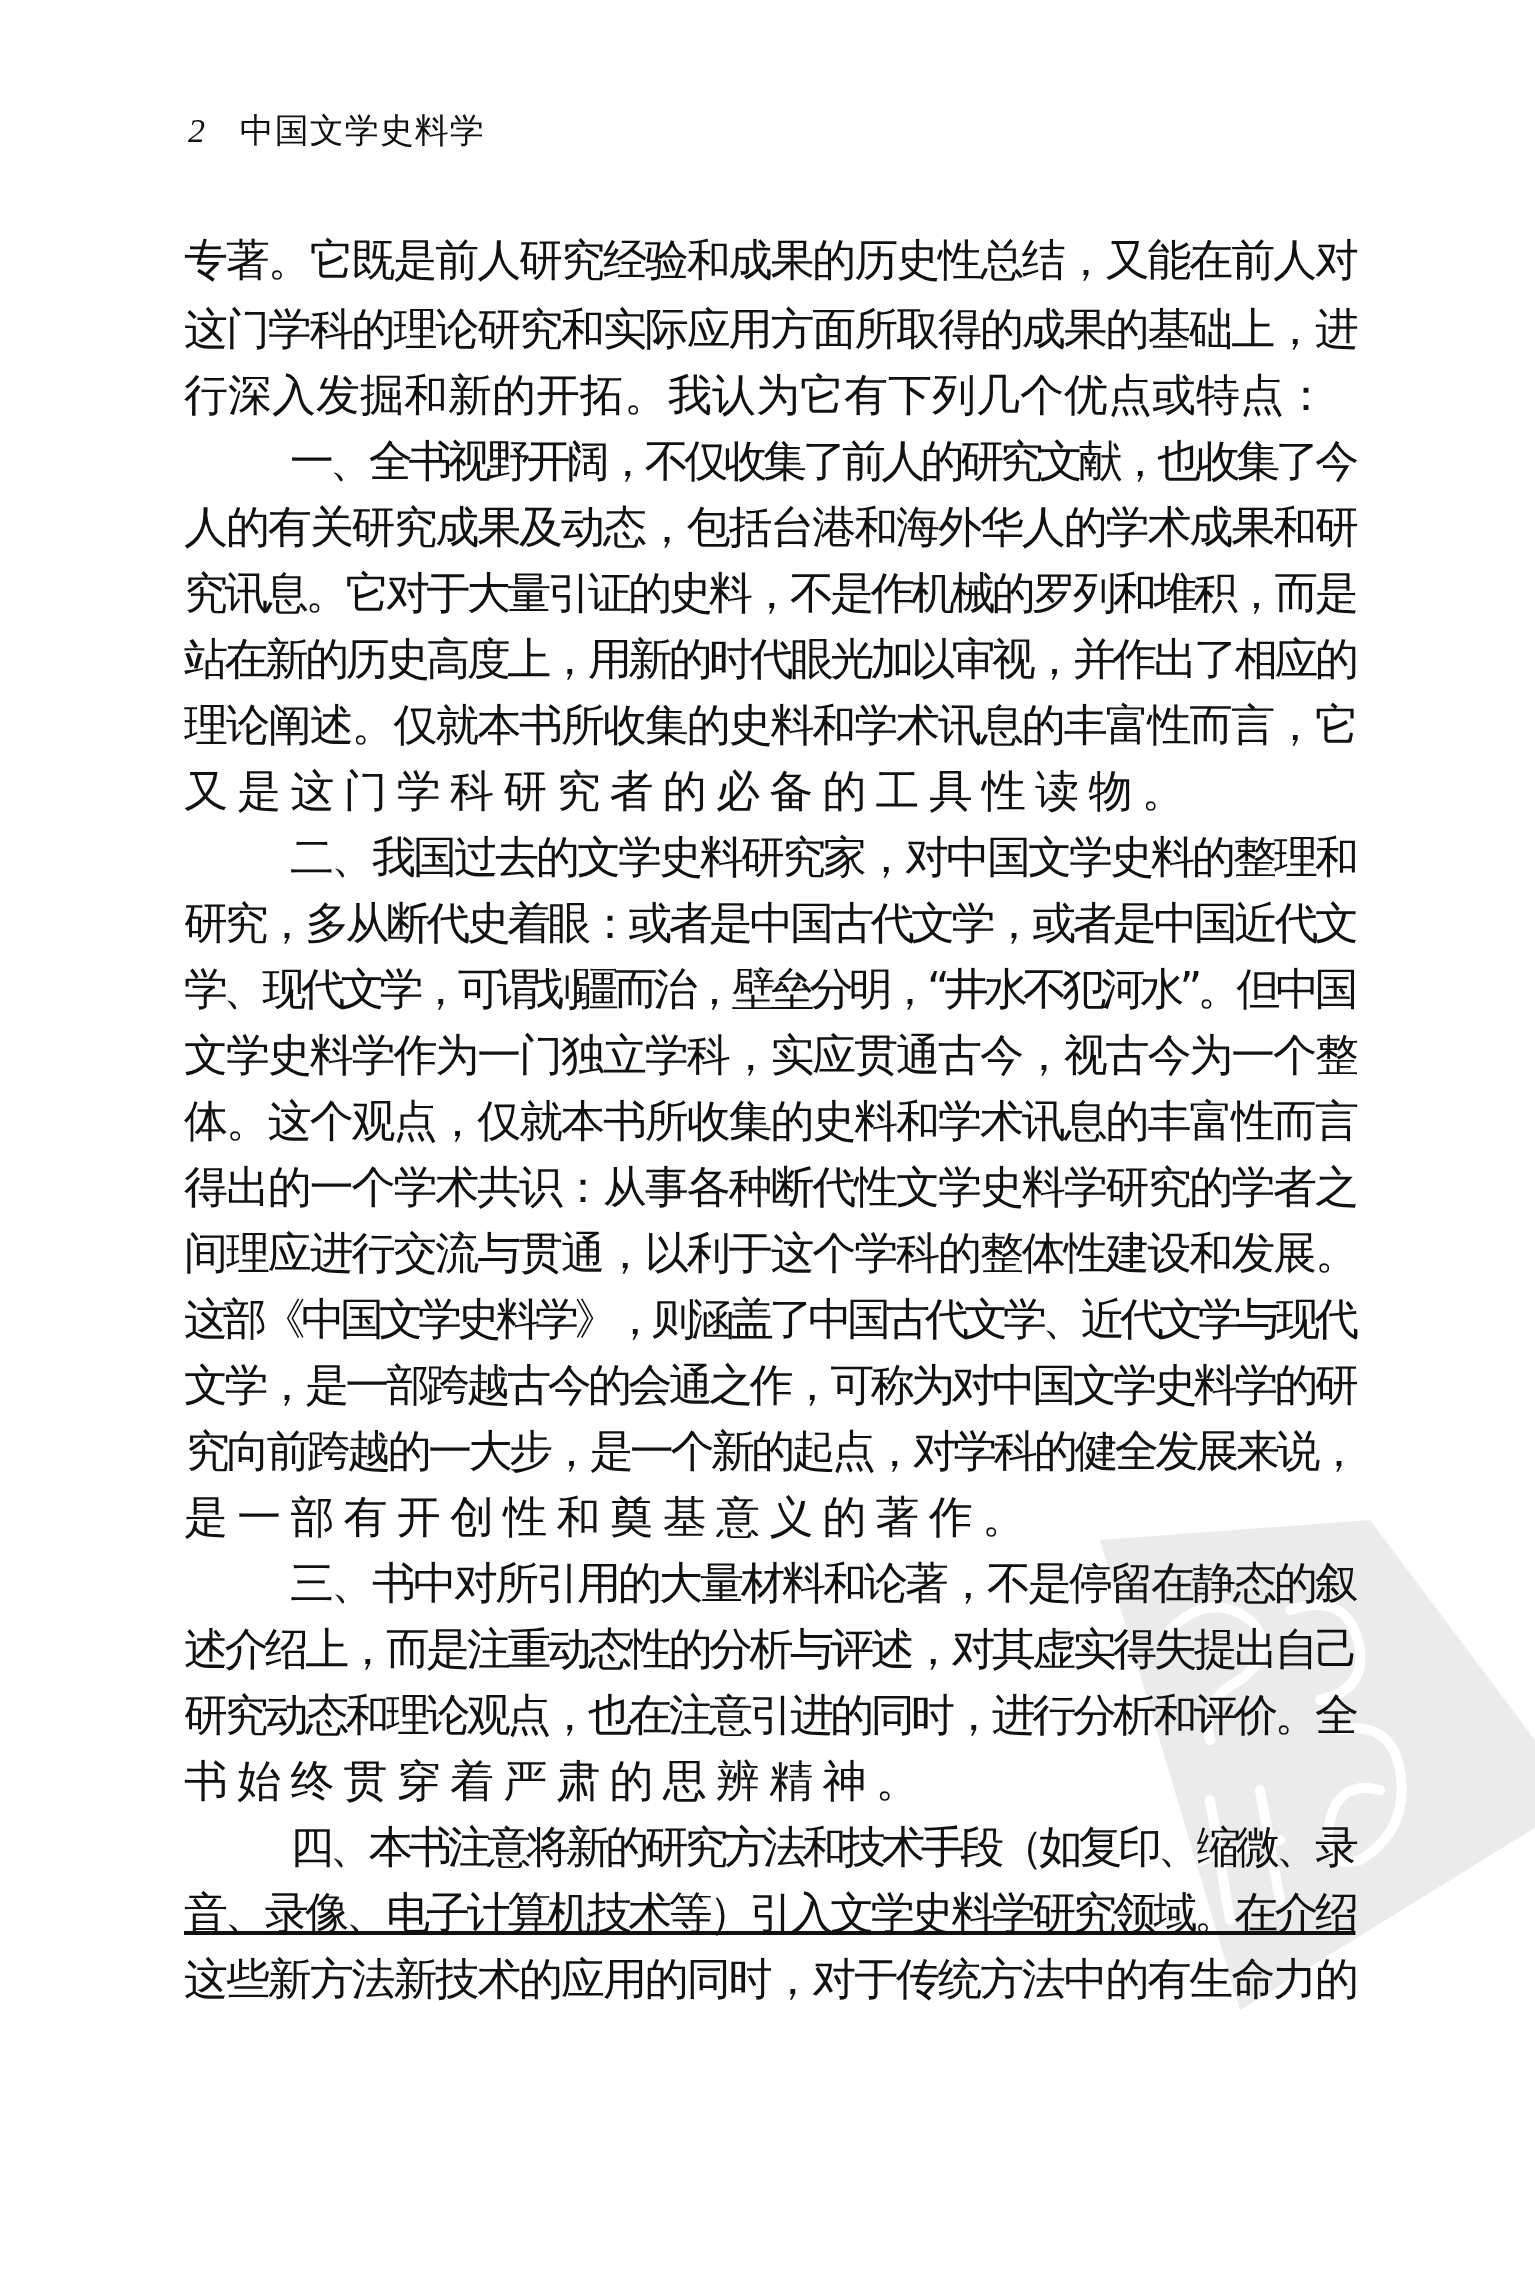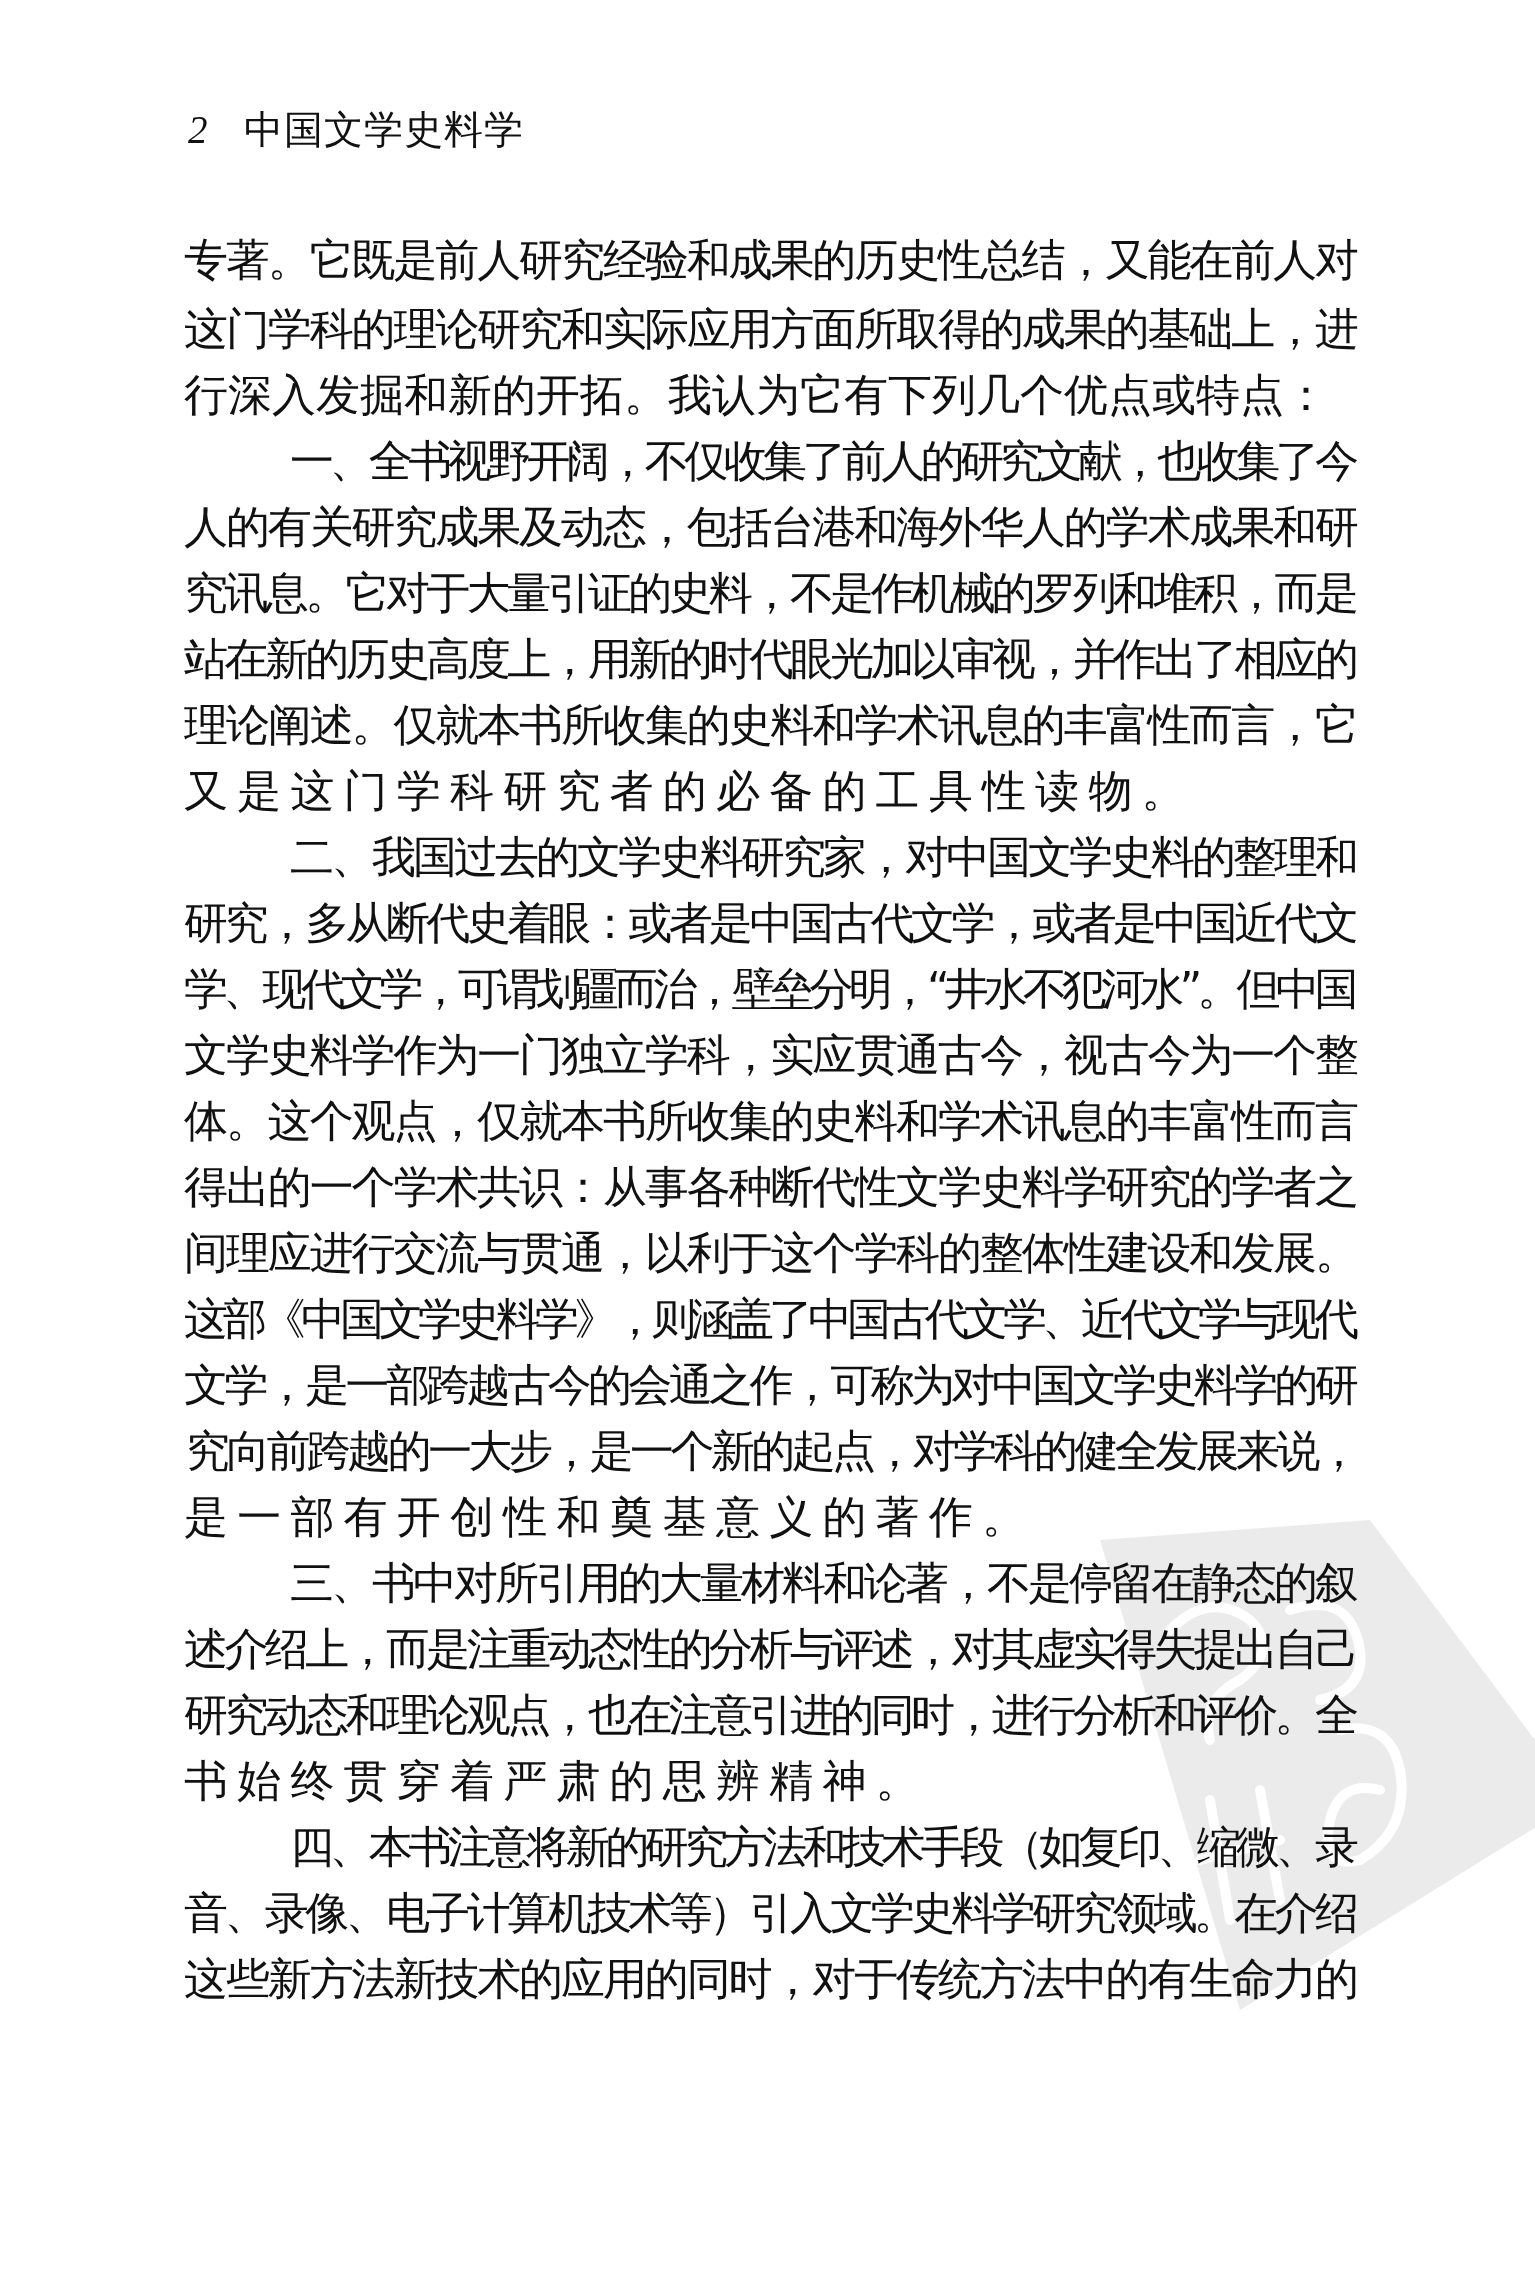--- a/index.html
+++ b/index.html
@@ -1,19 +1,19 @@
 <!DOCTYPE html>
 <html><head>
 <meta charset="utf-8">
 <style>
   html, body { margin: 0; padding: 0; background: #ffffff; }
   body { width: 1535px; height: 2270px; position: relative; overflow: hidden;
          font-family: "DejaVu Serif", "Liberation Serif", serif; color: #111; }
   .page { position: absolute; left: 0; top: 0; width: 1535px; height: 2270px; background: #fff; }
-  .running-head { position: absolute; left: 188px; top: 108px; font-size: 39px; line-height: 44px;
+  .running-head { position: absolute; left: 188px; top: 108px; font-size: 34px; line-height: 44px;
                   font-family: "DejaVu Sans", "Liberation Sans", sans-serif; color: #111; letter-spacing: 1px; }
   .running-head .pgno { font-style: italic; margin-right: 22px; font-family: "Liberation Serif", serif; }
   .body-text { position: absolute; left: 184px; top: 233px; width: 1175px; }
   .line { height: 66px; line-height: 60px; font-size: 44px; white-space: nowrap;
           letter-spacing: 9.2px; color: #111;
           font-family: "DejaVu Sans", "Liberation Sans", sans-serif; }
   .line.indent { padding-left: 106px; }
   .watermark { position: absolute; left: 1040px; top: 1500px; width: 560px; height: 520px; z-index: 0; pointer-events: none; }
   .body-text { z-index: 1; }
 </style>
@@ -55,16 +55,16 @@
     <div class="line" style="letter-spacing: -2.11111px;">间理应进行交流与贯通，以利于这个学科的整体性建设和发展。</div>
     <div class="line" style="letter-spacing: -5px;">这部《中国文学史料学》，则涵盖了中国古代文学、近代文学与现代</div>
     <div class="line" style="letter-spacing: -3.60714px;">文学，是一部跨越古今的会通之作，可称为对中国文学史料学的研</div>
     <div class="line" style="letter-spacing: -3.60714px; text-align: center;">究向前跨越的一大步，是一个新的起点，对学科的健全发展来说，</div>
     <div class="line">是一部有开创性和奠基意义的著作。</div>
     <div class="line indent" style="letter-spacing: -3px;">三、书中对所引用的大量材料和论著，不是停留在静态的叙</div>
     <div class="line" style="letter-spacing: -3.60714px;">述介绍上，而是注重动态性的分析与评述，对其虚实得失提出自己</div>
     <div class="line" style="letter-spacing: -3.60714px;">研究动态和理论观点，也在注意引进的同时，进行分析和评价。全</div>
     <div class="line">书始终贯穿着严肃的思辨精神。</div>
     <div class="line indent" style="letter-spacing: -4.57692px;">四、本书注意将新的研究方法和技术手段（如复印、缩微、录</div>
-    <div class="line" style="letter-spacing: -3.60714px;">音、录像、电子计算机技术等）引入文学史料学研究领域。在介绍</div>
+    <div class="line" style="letter-spacing: -3.60714px; text-decoration: underline;">音、录像、电子计算机技术等）引入文学史料学研究领域。在介绍</div>
     <div class="line" style="letter-spacing: -2.11111px;">这些新方法新技术的应用的同时，对于传统方法中的有生命力的</div>
   </div>
 </div>
 
 </body></html>

